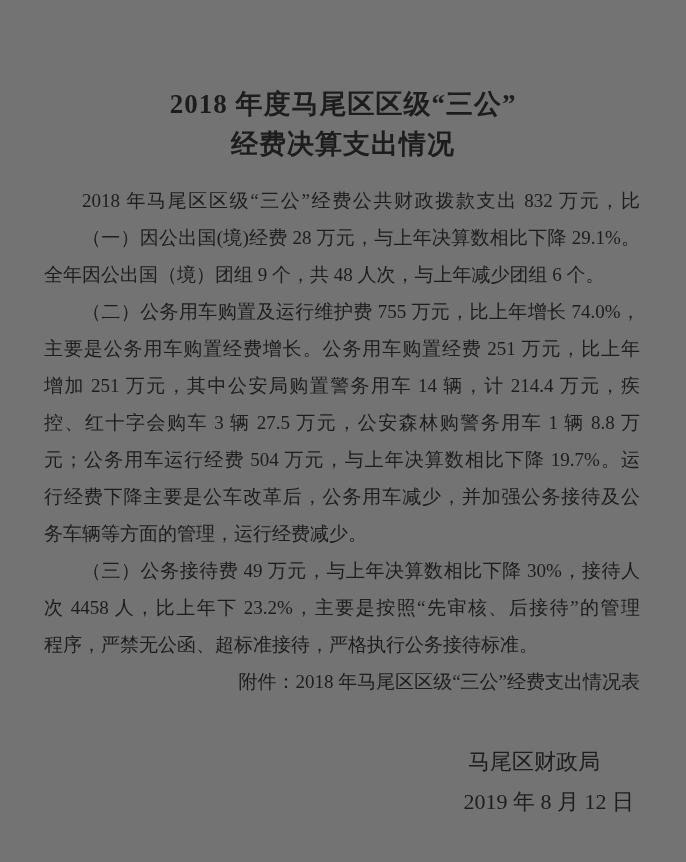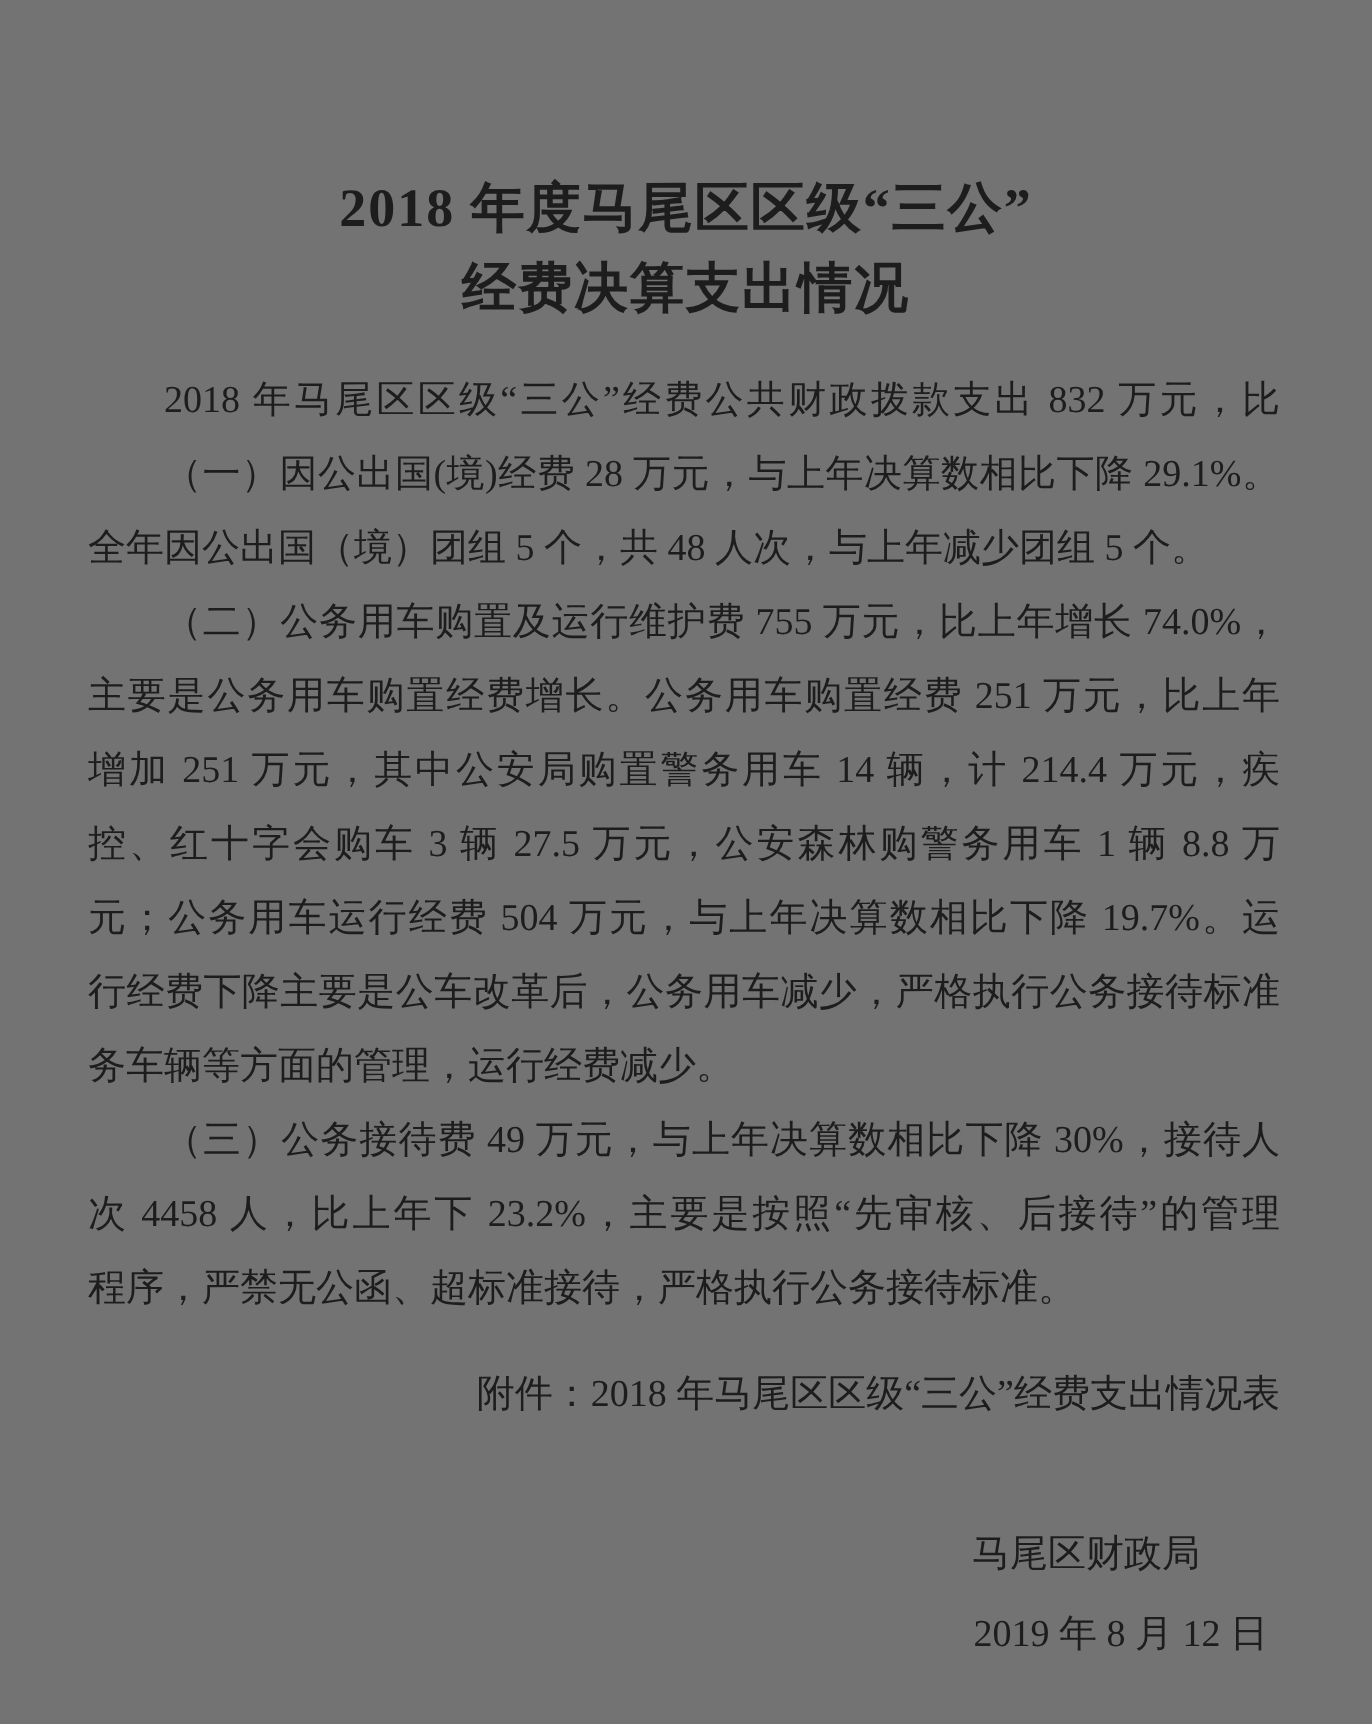--- a/index.html
+++ b/index.html
@@ -23,21 +23,21 @@
   .title {
     margin: 84px 0 0 0;
     font-size: 27px;
     font-weight: bold;
     line-height: 40px;
     text-align: center;
     letter-spacing: 1px;
   }
   .title-line { display: block; }
   .doc-body {
-    margin: 18px 46px 16px 44px;
+    margin: 18px 46px 0 44px;
     width: 596px;
     font-size: 19px;
     line-height: 37px;
   }
   .para { margin: 0; }
   .line {
     text-align: justify;
     text-align-last: justify;
   }
   .line.para-end {
@@ -49,21 +49,21 @@
   .attachment {
     margin: 0 46px 0 44px;
     width: 596px;
     font-size: 19px;
     line-height: 37px;
     text-indent: 2em;
     text-align: right;
   }
   .signature {
     margin-top: 42px;
-    font-size: 19px;
+    font-size: 22px;
     line-height: 40px;
     font-family: Liberation Serif, serif;
   }
   .sig-dept {
     text-align: right;
     padding-right: 86px;
   }
   .sig-date {
     text-align: right;
     padding-right: 52px;
@@ -77,29 +77,29 @@
     <span class="title-line">2018 年度马尾区区级“三公”</span>
     <span class="title-line">经费决算支出情况</span>
   </h1>
 
   <div class="doc-body" id="doc-body">
       <div class="para">
         <div class="line indent">2018 年马尾区区级“三公”经费公共财政拨款支出 832 万元，比</div>
       </div>
       <div class="para">
         <div class="line indent">（一）因公出国(境)经费 28 万元，与上年决算数相比下降 29.1%。</div>
-        <div class="line para-end">全年因公出国（境）团组 5 个，共 48 人次，与上年减少团组 5 个。</div>
+        <div class="line para-end">全年因公出国（境）团组 9 个，共 48 人次，与上年减少团组 6 个。</div>
       </div>
       <div class="para">
         <div class="line indent">（二）公务用车购置及运行维护费 755 万元，比上年增长 74.0%，</div>
         <div class="line">主要是公务用车购置经费增长。公务用车购置经费 251 万元，比上年</div>
         <div class="line">增加 251 万元，其中公安局购置警务用车 14 辆，计 214.4 万元，疾</div>
         <div class="line">控、红十字会购车 3 辆 27.5 万元，公安森林购警务用车 1 辆 8.8 万</div>
         <div class="line">元；公务用车运行经费 504 万元，与上年决算数相比下降 19.7%。运</div>
-        <div class="line">行经费下降主要是公车改革后，公务用车减少，严格执行公务接待标准</div>
+        <div class="line">行经费下降主要是公车改革后，公务用车减少，并加强公务接待及公</div>
         <div class="line para-end">务车辆等方面的管理，运行经费减少。</div>
       </div>
       <div class="para">
         <div class="line indent">（三）公务接待费 49 万元，与上年决算数相比下降 30%，接待人</div>
         <div class="line">次 4458 人，比上年下 23.2%，主要是按照“先审核、后接待”的管理</div>
         <div class="line para-end">程序，严禁无公函、超标准接待，严格执行公务接待标准。</div>
       </div>
     </div>
 
   <div class="attachment">附件：2018 年马尾区区级“三公”经费支出情况表</div>

